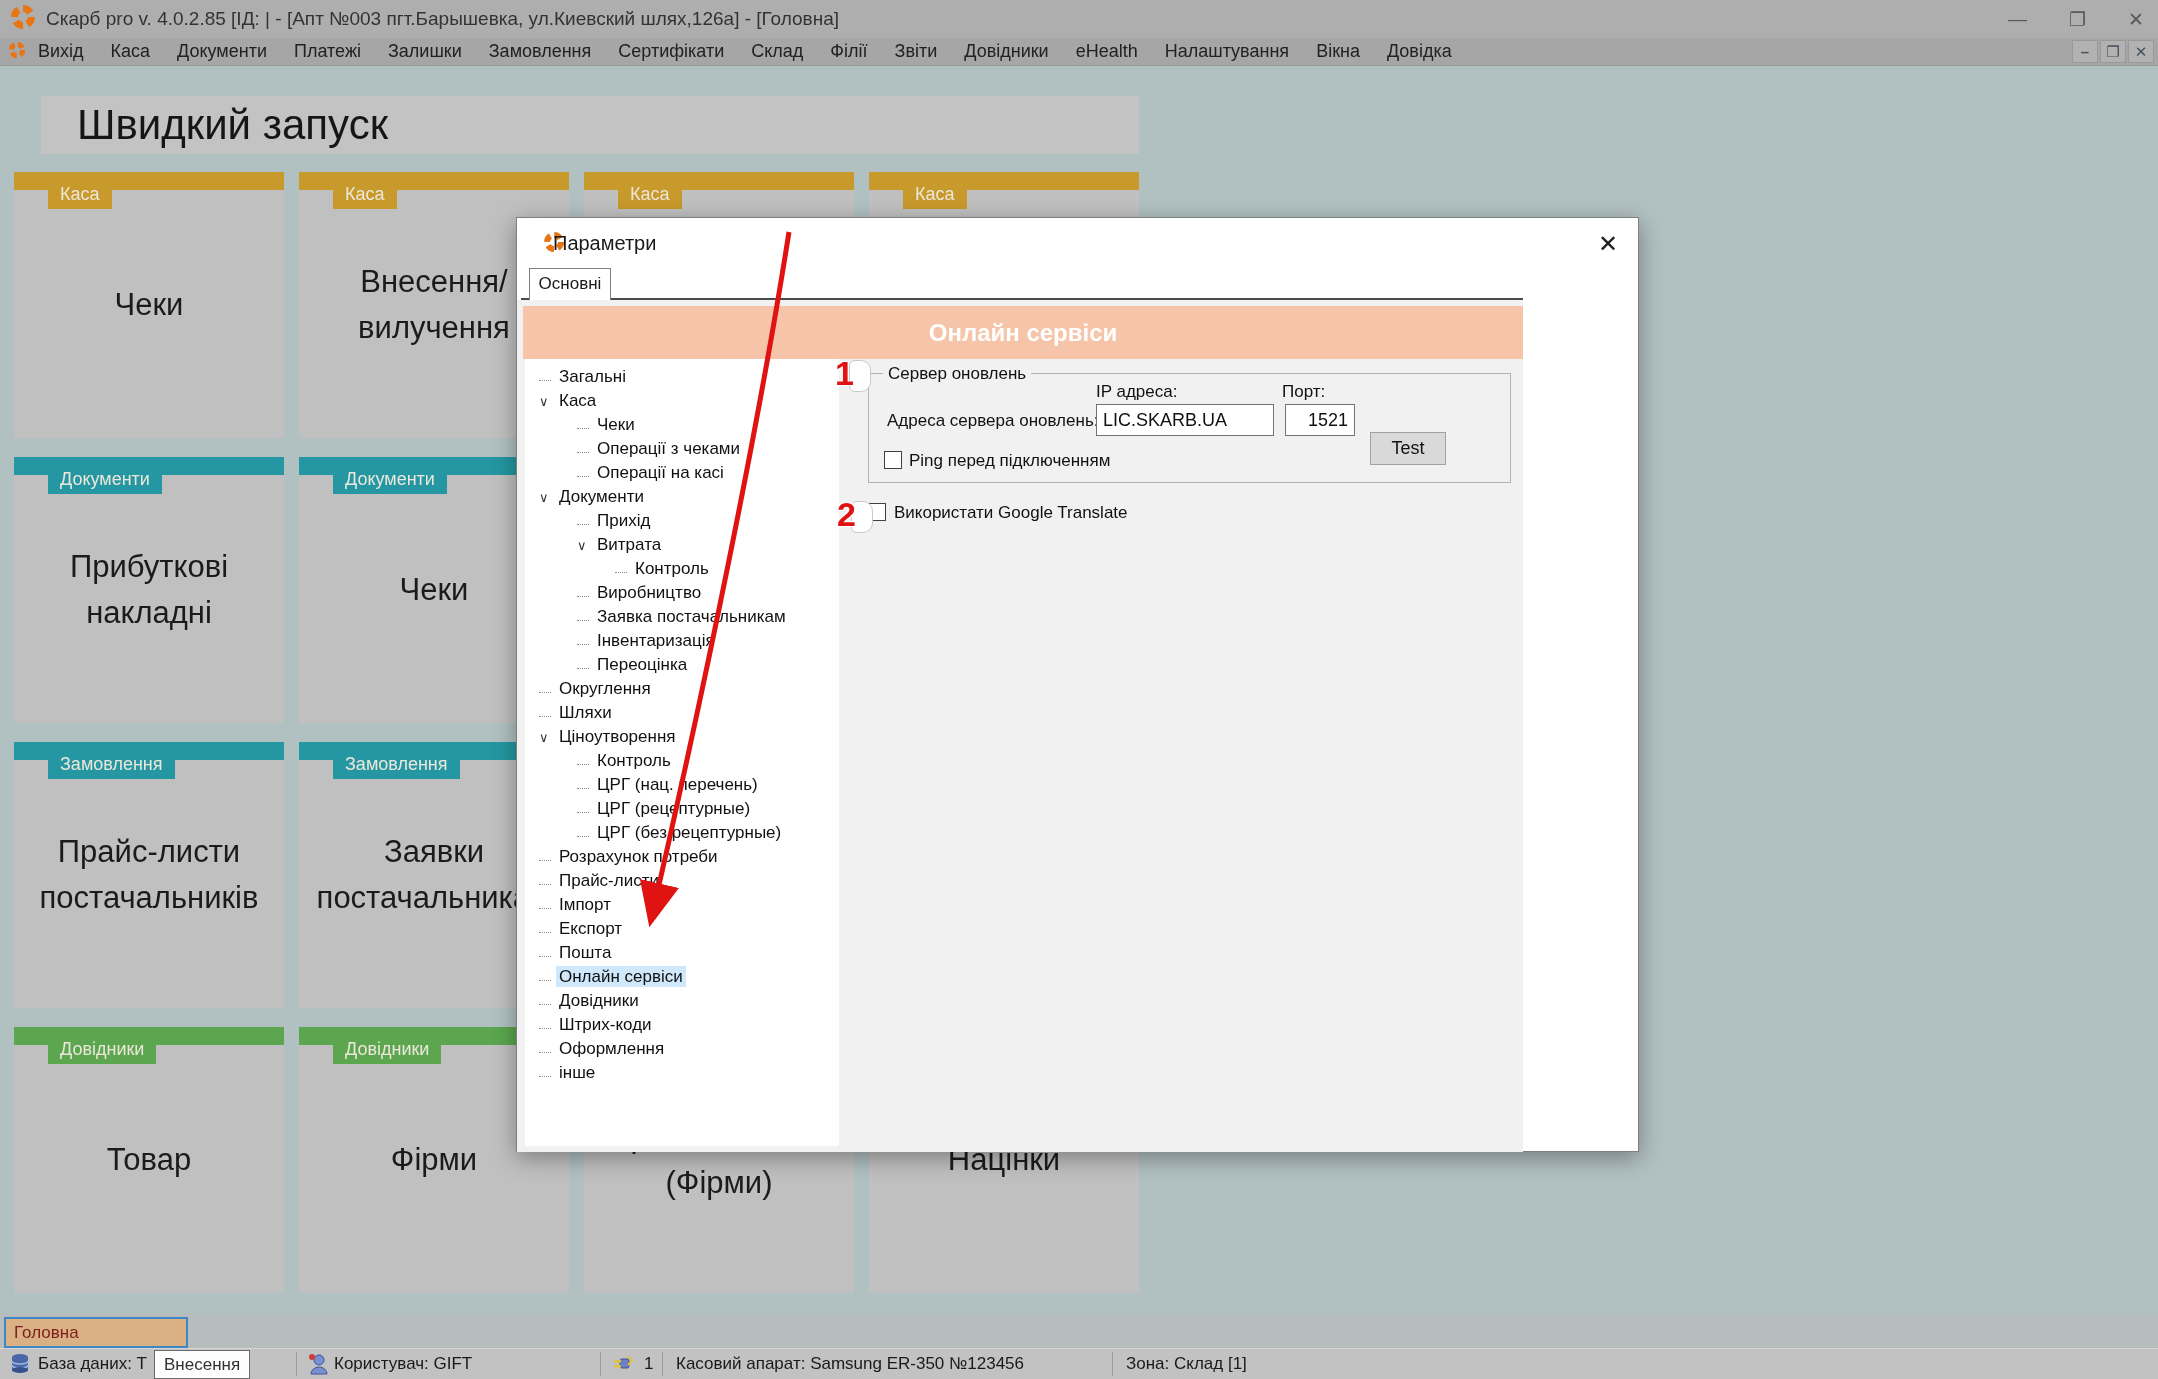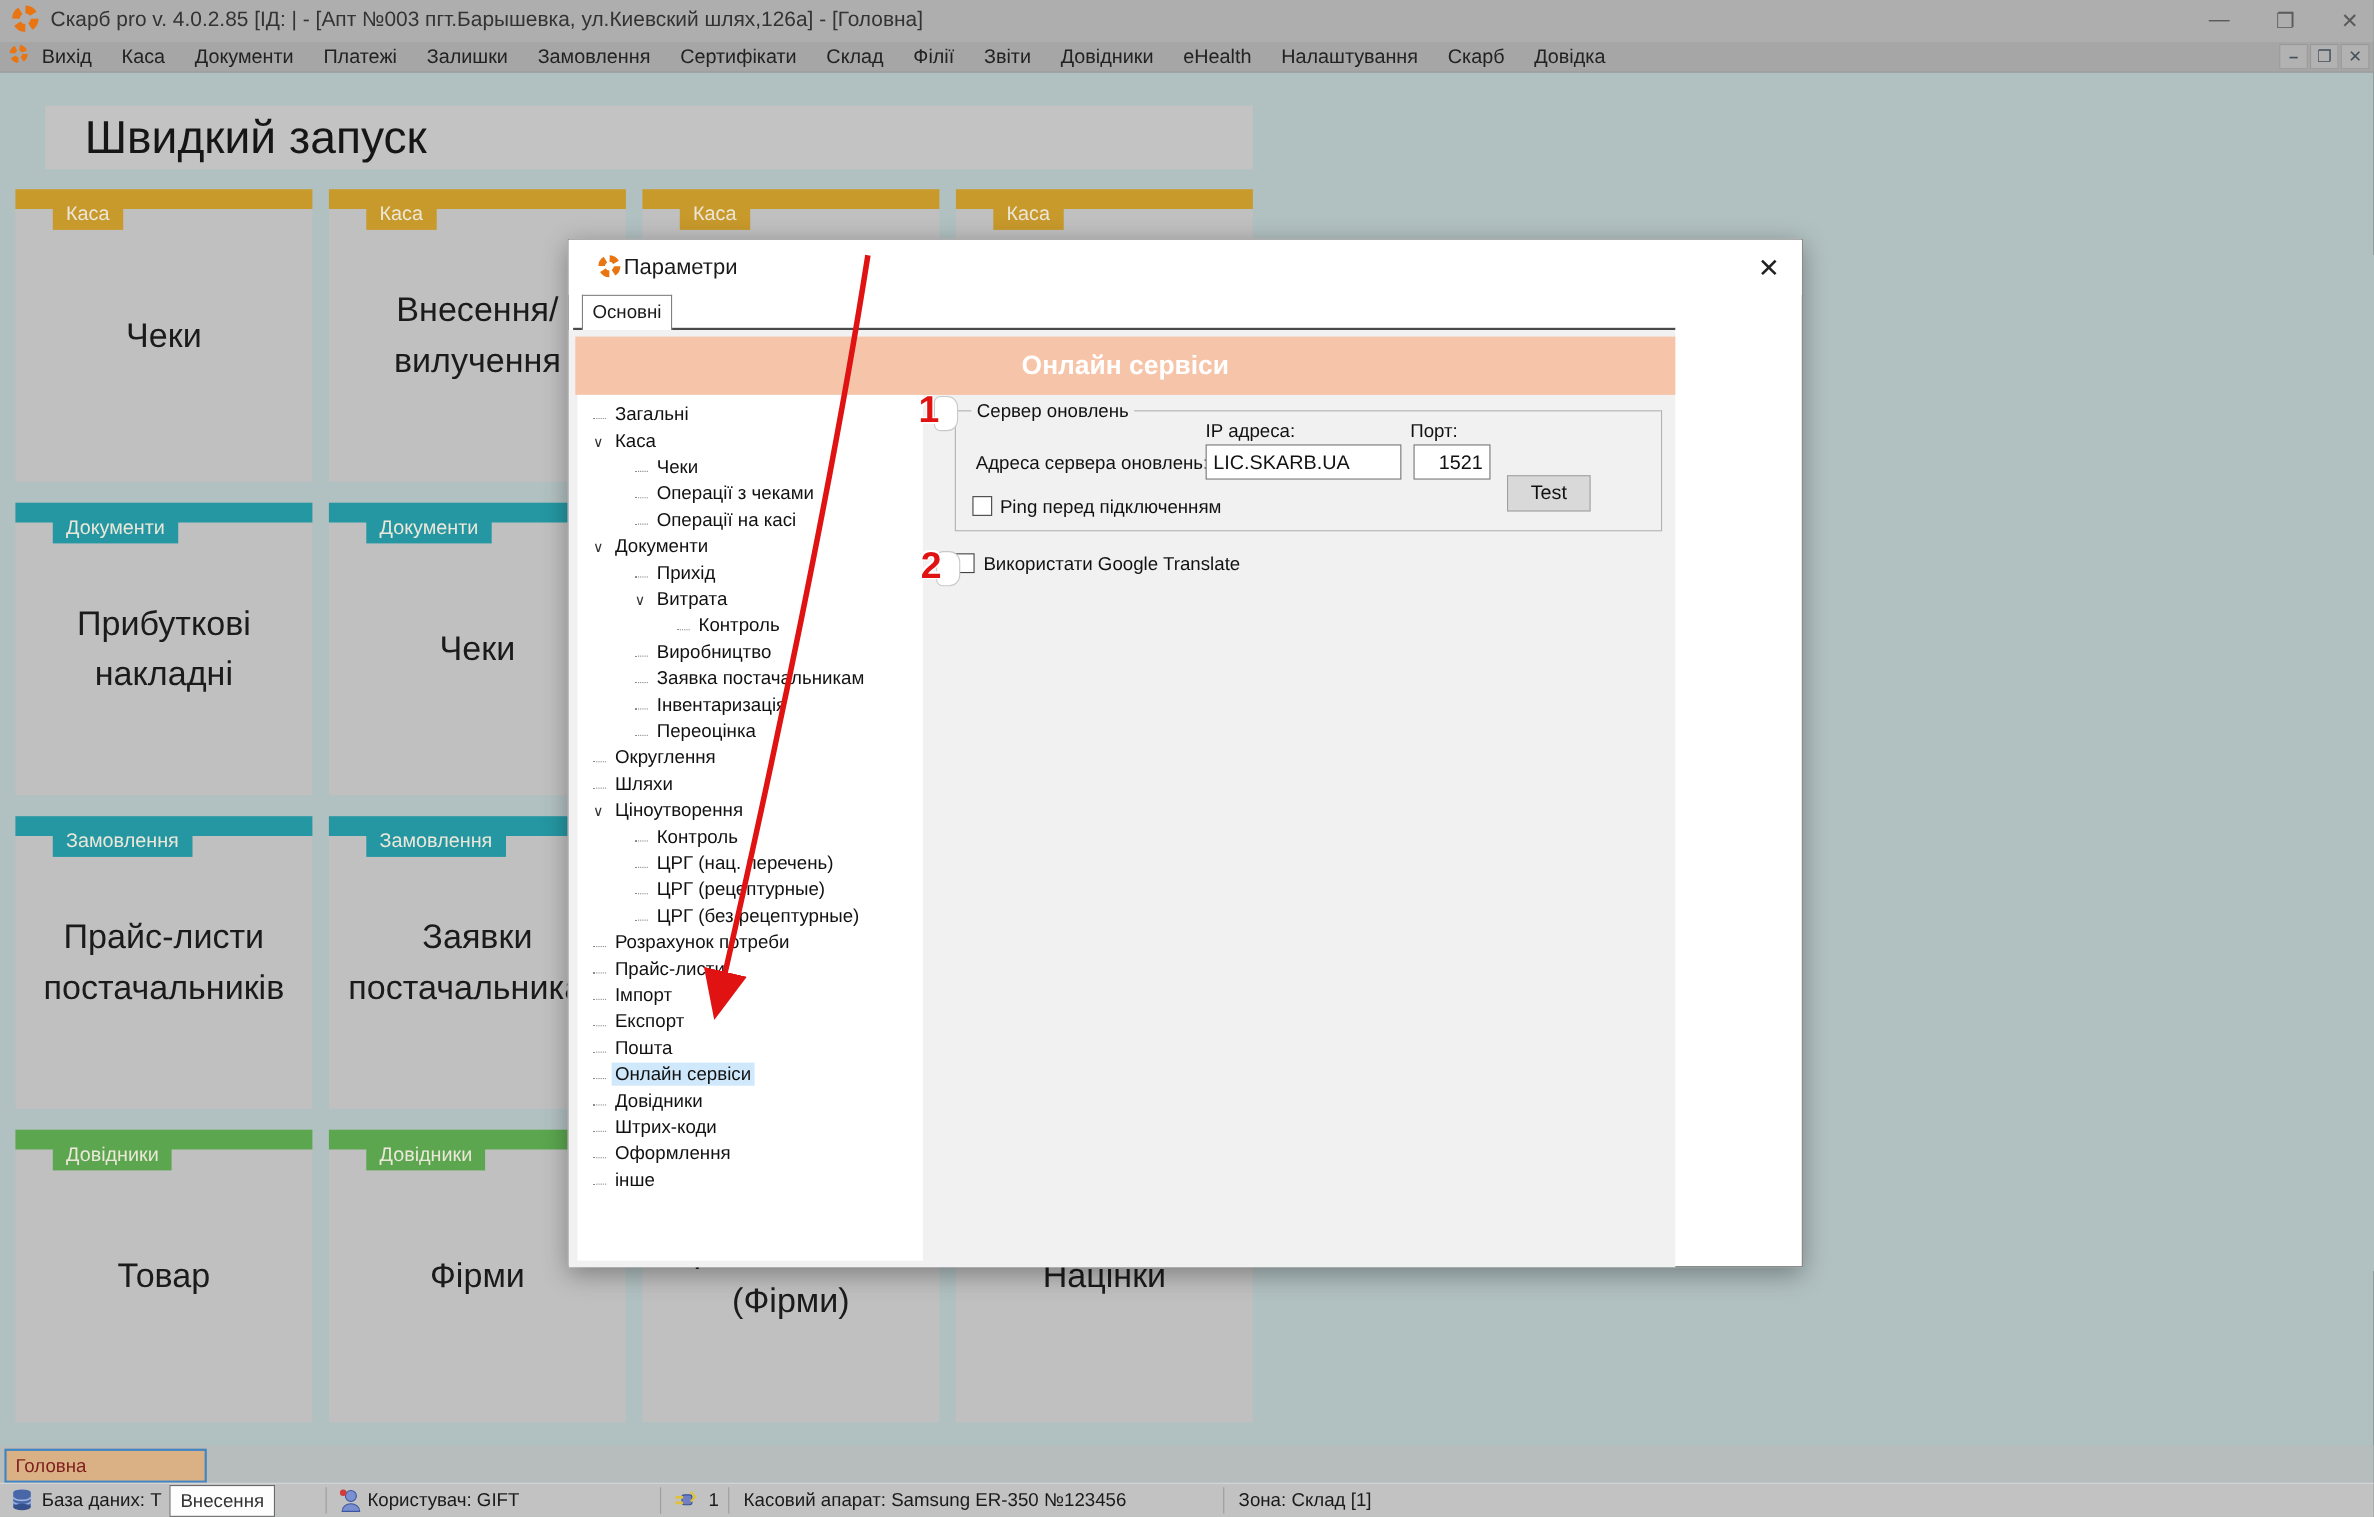--- a/index.html
+++ b/index.html
@@ -22,21 +22,21 @@
   .ql-header{position:absolute;left:41px;top:96px;width:1098px;height:58px;background:#c3c3c3;display:flex;align-items:center;}
   .ql-header span{font-size:42px;color:#161616;margin-left:36px;}
   .tile{position:absolute;width:270px;height:266px;background:#c0c0c0;}
   .tile-bar{position:absolute;left:0;top:0;width:100%;height:18px;}
   .tile-tag{position:absolute;left:34px;top:8px;height:29px;line-height:29px;padding:0 12px;font-size:18px;color:#ece7da;}
   .tile-title{position:absolute;left:8px;right:8px;top:0;bottom:0;display:flex;align-items:center;justify-content:center;text-align:center;font-size:31px;line-height:1.5;color:#1b1b1b;overflow-wrap:anywhere;}
 
   
   .dialog{position:absolute;left:516px;top:217px;width:1123px;height:935px;background:#fff;border:1px solid #7f7f7f;box-shadow:0 6px 22px rgba(0,0,0,.35);z-index:10;}
   .dlg-titlebar{position:absolute;left:0;top:0;width:100%;height:50px;background:#fff;}
-  .dlg-title{position:absolute;left:50px;top:14px;font-size:20px;color:#1a1a1a;}
+  .dlg-title{position:absolute;left:36px;top:14px;font-size:20px;color:#1a1a1a;}
   .dlg-close{position:absolute;right:20px;top:12px;font-size:24px;color:#222;font-weight:300;cursor:default;}
   .tab-line{position:absolute;left:4px;top:80px;width:1002px;height:2px;background:#4a4a4a;}
   .dlg-tab{position:absolute;left:12px;top:50px;width:82px;height:32px;background:#fff;border:1px solid #808080;border-bottom:none;font-size:17px;color:#1a1a1a;text-align:center;line-height:30px;z-index:2;}
   .dlg-body{position:absolute;left:0;top:82px;width:1006px;height:852px;background:#f1f1f1;}
   .banner{position:absolute;left:6px;top:6px;width:1000px;height:53px;background:#f6c5a9;display:flex;align-items:center;justify-content:center;}
   .banner span{color:#fff;font-weight:bold;font-size:24px;}
   .tree-panel{position:absolute;left:8px;top:59px;width:314px;height:787px;background:#fff;overflow:hidden;}
   .tree-row{position:relative;height:24px;line-height:24px;font-size:17px;color:#111;white-space:nowrap;}
   .tree-row .guide{display:inline-block;width:12px;height:6px;border-bottom:1px dotted #8a8a8a;margin-right:5px;vertical-align:middle;}
   .tree-row .chev{display:inline-block;width:17px;font-size:13px;color:#333;}
@@ -100,21 +100,21 @@
         <span>Платежі</span>
         <span>Залишки</span>
         <span>Замовлення</span>
         <span>Сертифікати</span>
         <span>Склад</span>
         <span>Філії</span>
         <span>Звіти</span>
         <span>Довідники</span>
         <span>eHealth</span>
         <span>Налаштування</span>
-        <span>Скарб</span>
+        <span>Вікна</span>
         <span>Довідка</span>
       </span>
     <span class="mdi-controls">
       <span>–</span>
       <span>❐</span>
       <span>✕</span>
     </span>
   </div>
 
   <div class="ql-header">

